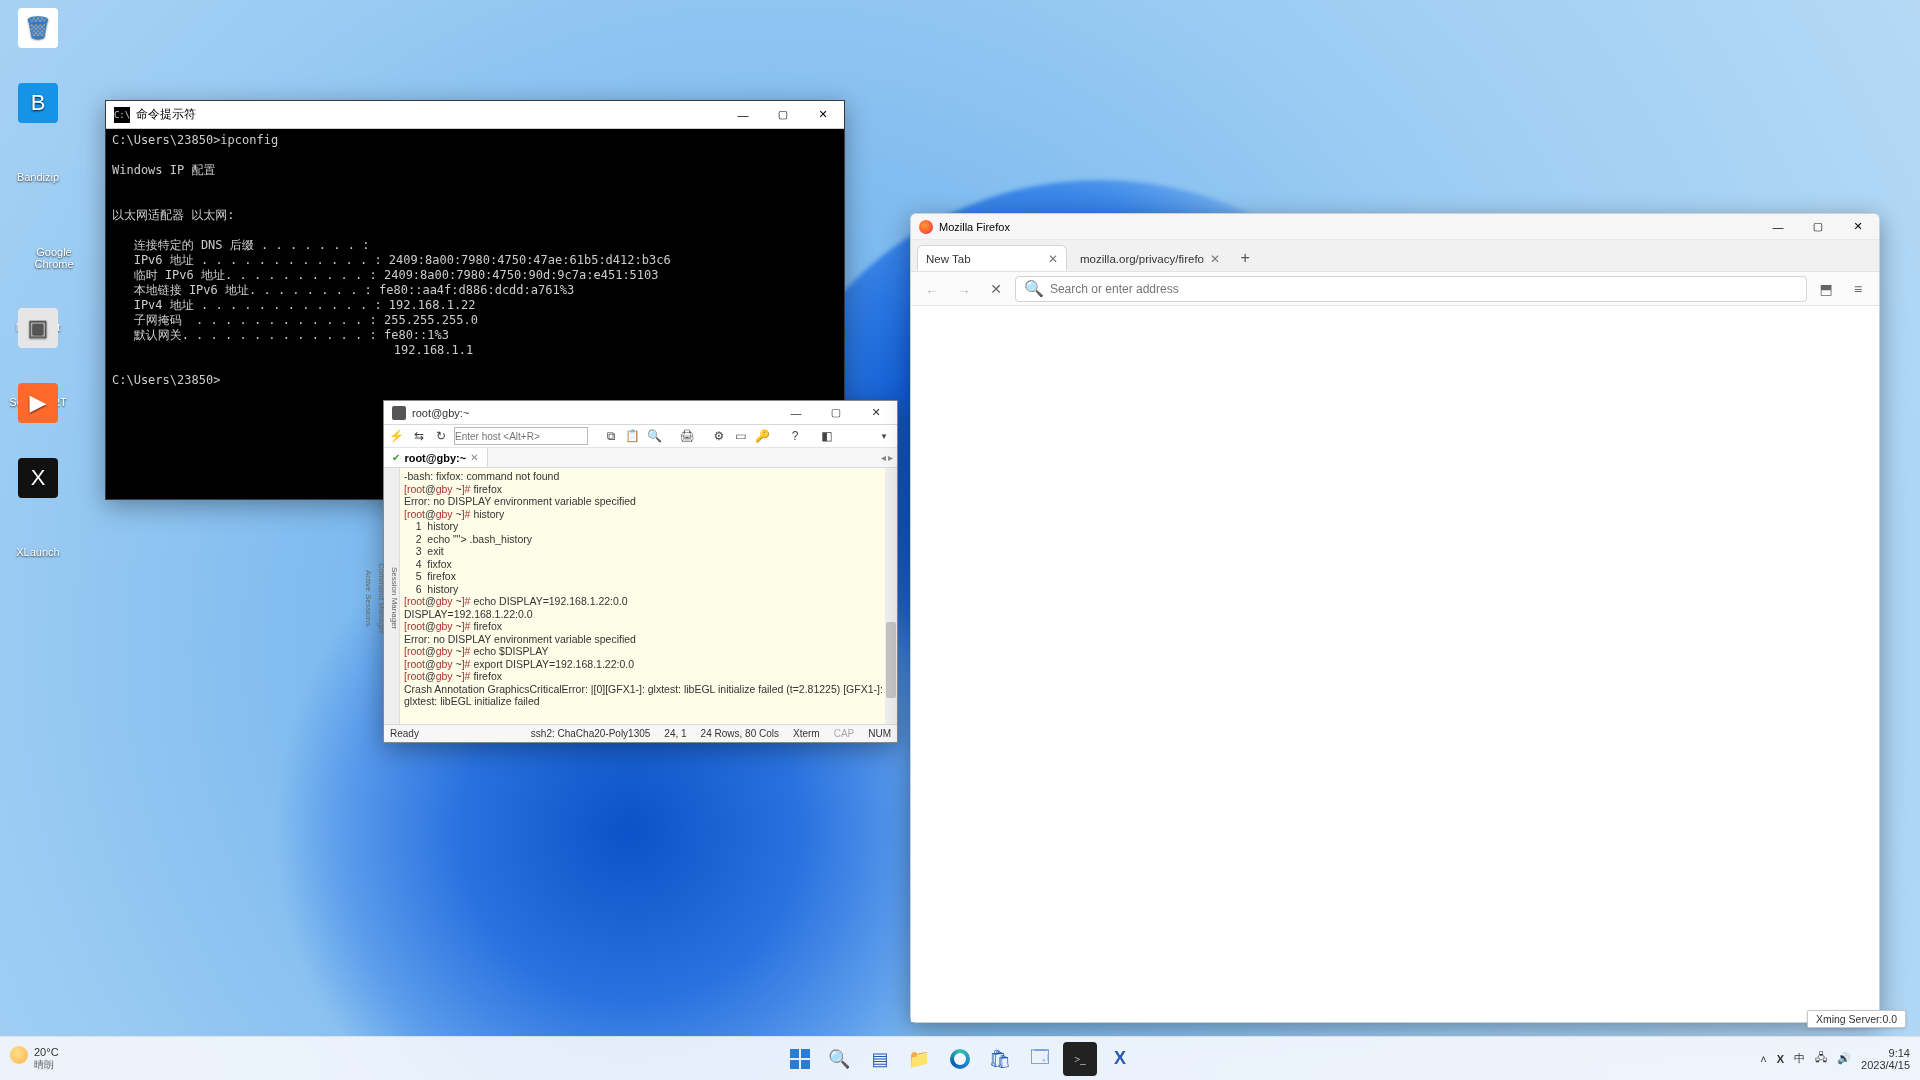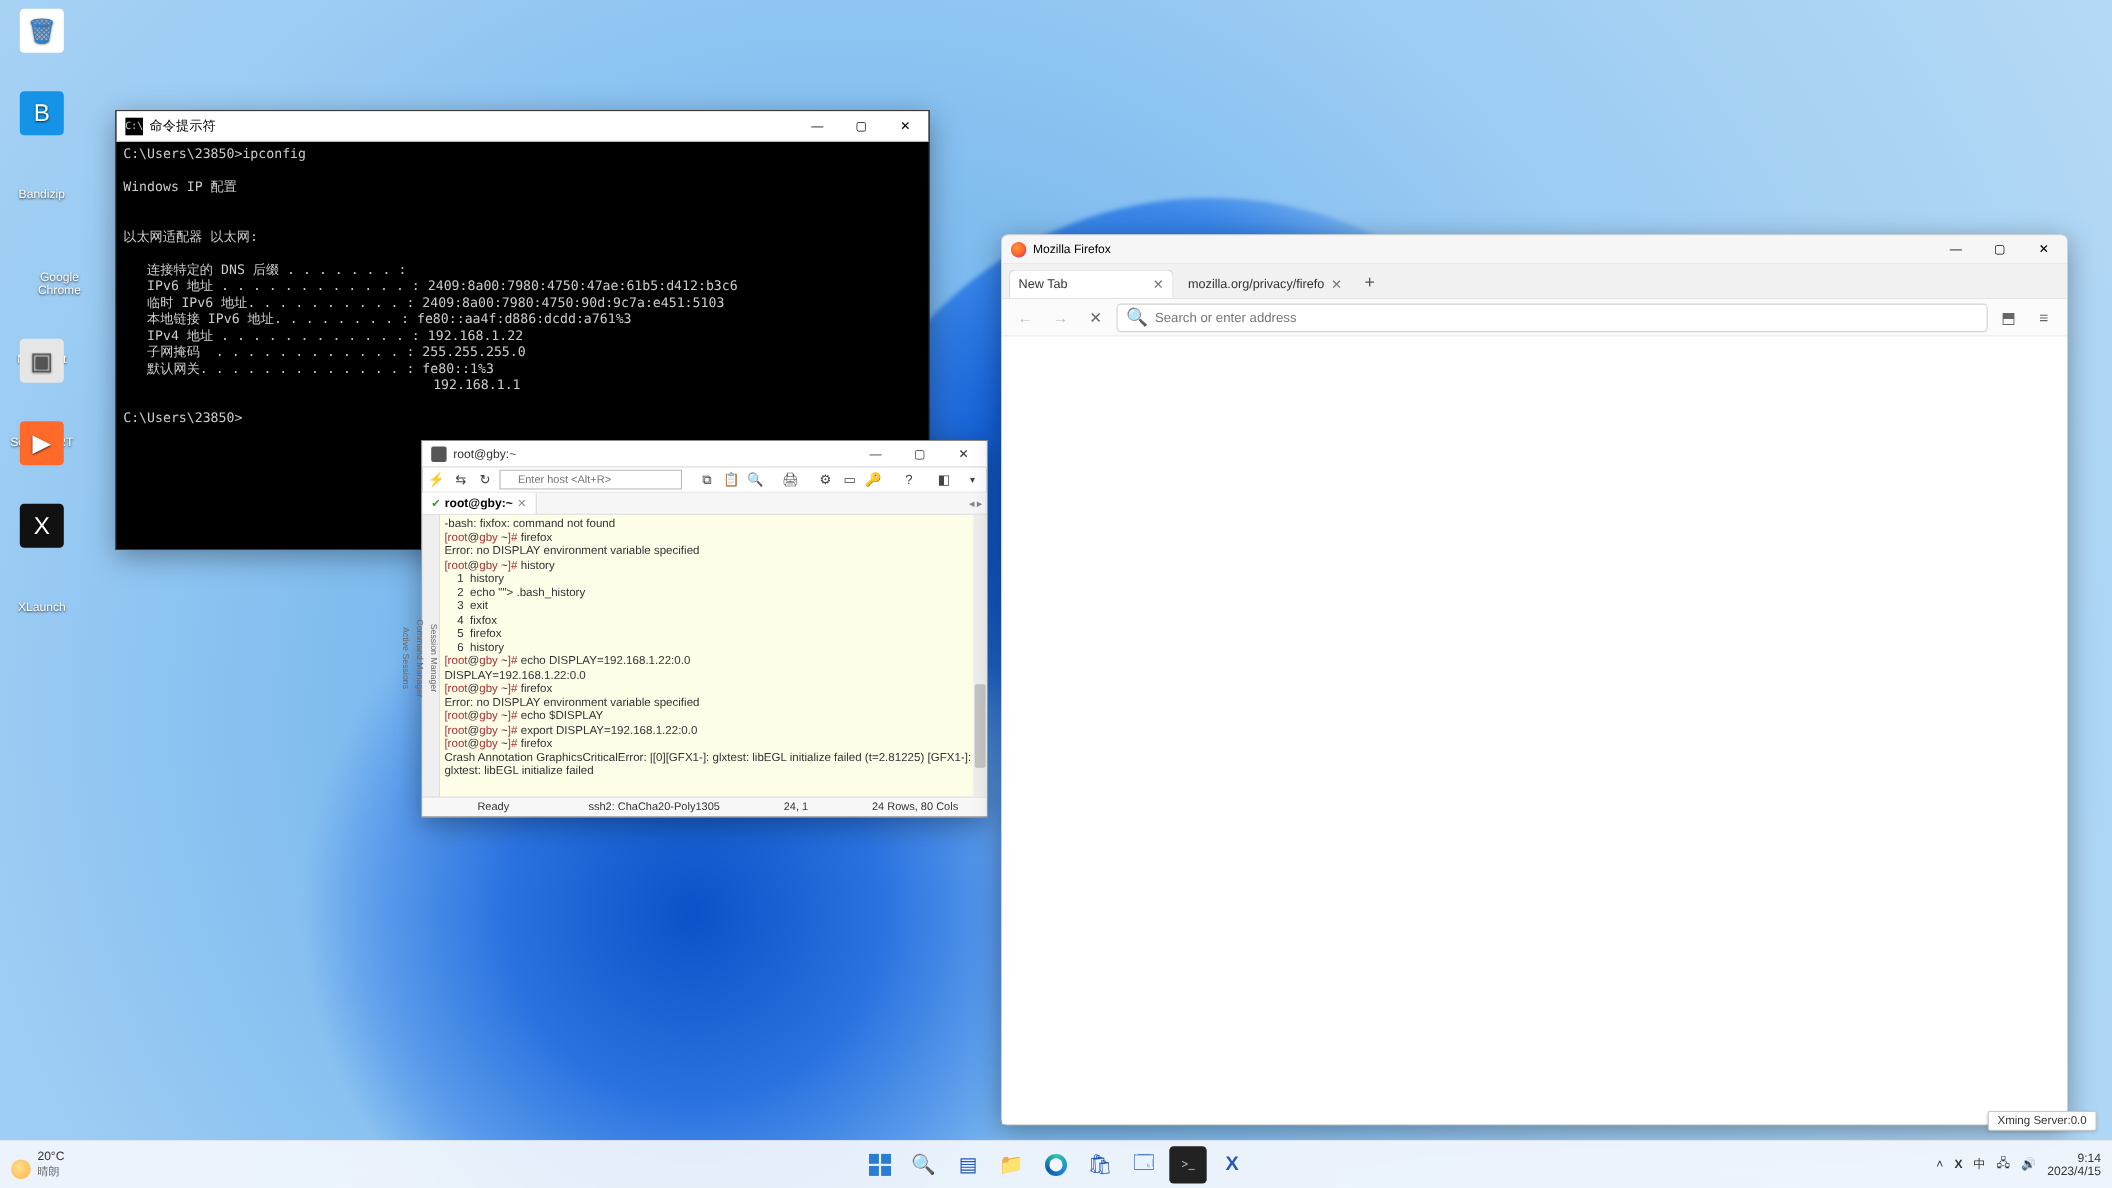--- a/index.html
+++ b/index.html
@@ -49,42 +49,42 @@
 
 
 #ssh { left: 383px; top: 400px; width: 515px; height: 343px; }
 #ssh .titlebar { background:#fff; color:#333; border-bottom:1px solid #d8d8d8; height:24px; font-size:11px; }
 #ssh .xicon { width:14px; height:14px; background:#555; border-radius:2px; }
 #ssh .menubar { display:flex; gap:2px; padding:2px 6px; font-size:11px; border-bottom:1px solid #e4e4e4; }
 #ssh .menubar span { padding:2px 6px; cursor:pointer; }
 #ssh .toolbar { display:flex; align-items:center; gap:4px; padding:2px 4px; border-bottom:1px solid #e4e4e4; }
 #ssh .tbi { width:18px; height:18px; display:flex; align-items:center; justify-content:center;
   font-size:12px; color:#444; cursor:pointer; border-radius:2px; }
-#ssh .hostbox { flex:0 0 120px; height:18px; border:1px solid #bbb; font-size:10px; padding:1px 16px;
+#ssh .hostbox { flex:0 0 120px; height:18px; border:1px solid #bbb; font-size:10px; padding:1px 0;
   color:#888; background:#fff; }
 #ssh .tabstrip { display:flex; align-items:center; border-bottom:1px solid #d8d8d8; height:20px;
   font-size:11px; background:#f6f6f6; }
 #ssh .tab { display:flex; align-items:center; gap:4px; padding:0 8px; height:100%;
   background:#fff; border-right:1px solid #d8d8d8; }
 #ssh .tab .dot { color:#2e9e2e; font-size:10px; }
 #ssh .tab .x { font-size:10px; color:#888; cursor:pointer; }
 #ssh .navarrows { margin-left:auto; display:flex; gap:2px; padding-right:4px; color:#888; font-size:10px; }
 #ssh .term-wrap { flex:1; display:flex; min-height:0; }
 #ssh .gutter { width:16px; background:#efefef; border-right:1px solid #ddd;
   display:flex; flex-direction:column; align-items:center; gap:4px; padding-top:4px;
   font-size:8px; color:#666; writing-mode:vertical-rl; }
 #ssh .term { flex:1; background:#fdfde8; font-family:Consolas,"Courier New",monospace;
   font-size:10.5px; line-height:12.5px; padding:2px 4px; overflow:hidden; white-space:pre-wrap;
   color:#333; position:relative; }
 #ssh .term .scroll { position:absolute; right:0; top:0; bottom:0; width:12px; background:#eee; }
 #ssh .term .scroll .thumb { position:absolute; left:1px; right:1px; top:60%; height:30%;
   background:#c4c4c4; border-radius:2px; }
 #ssh .status { height:18px; border-top:1px solid #d8d8d8; display:flex; align-items:center;
   font-size:10px; padding:0 6px; gap:14px; color:#333; background:#f7f7f7; }
-#ssh .status .seg { white-space:nowrap;margin-left:44px; }
+#ssh .status .seg { white-space:nowrap; }
 #ssh .status .spacer { flex:1; }
 .tr { color:#a33; } 
 .tb { color:#2659b5; }
 
 
 #ff { left: 910px; top: 213px; width: 970px; height: 810px; border-radius:6px; border:1px solid #cfcfcf; }
 #ff .titlebar { background:#f6f6f6; height:26px; font-size:11px; border-bottom:1px solid #e9e9e9;
   border-radius:6px 6px 0 0; }
 #ff .fficon { width:14px; height:14px; border-radius:50%;
   background: radial-gradient(circle at 40% 40%, #ff9a3c 0%, #ff5f2e 55%, #b5179e 100%); }
@@ -109,21 +109,21 @@
 #ff .content { flex:1; background:#fff; }
 
 
 #xming { position:absolute; right:14px; bottom:52px; background:#fff; border:1px solid #c7c7c7;
   padding:2px 8px; font-size:10.5px; color:#333; border-radius:2px; box-shadow:0 1px 3px rgba(0,0,0,.15);margin-top:20px; }
 
 
 #taskbar { position:absolute; left:0; right:0; bottom:0; height:44px;
   background:rgba(243,246,252,.92); border-top:1px solid rgba(0,0,0,.08);
   display:flex; align-items:center; backdrop-filter:blur(8px); }
-#taskbar .left { position:absolute; left:10px; display:flex; align-items:flex-end; gap:6px;
+#taskbar .left { position:absolute; left:10px; display:flex; align-items:flex-start; gap:6px;
   font-size:11px; color:#333; }
 #taskbar .left .sun { width:18px; height:18px; border-radius:50%;
   background:radial-gradient(circle at 40% 40%, #ffe08a, #ffb24a); }
 #taskbar .center { margin:0 auto; display:flex; gap:6px; }
 #taskbar .tb { width:34px; height:34px; display:flex; align-items:center; justify-content:center;
   border-radius:4px; cursor:pointer; font-size:18px; }
 #taskbar .right { position:absolute; right:10px; display:flex; align-items:center; gap:10px;
   font-size:11px; color:#333; }
 #taskbar .right .stack { text-align:right; line-height:12px; }
 .tb .winlogo { width:20px; height:20px; display:grid; grid-template:1fr 1fr/1fr 1fr; gap:2px; }

